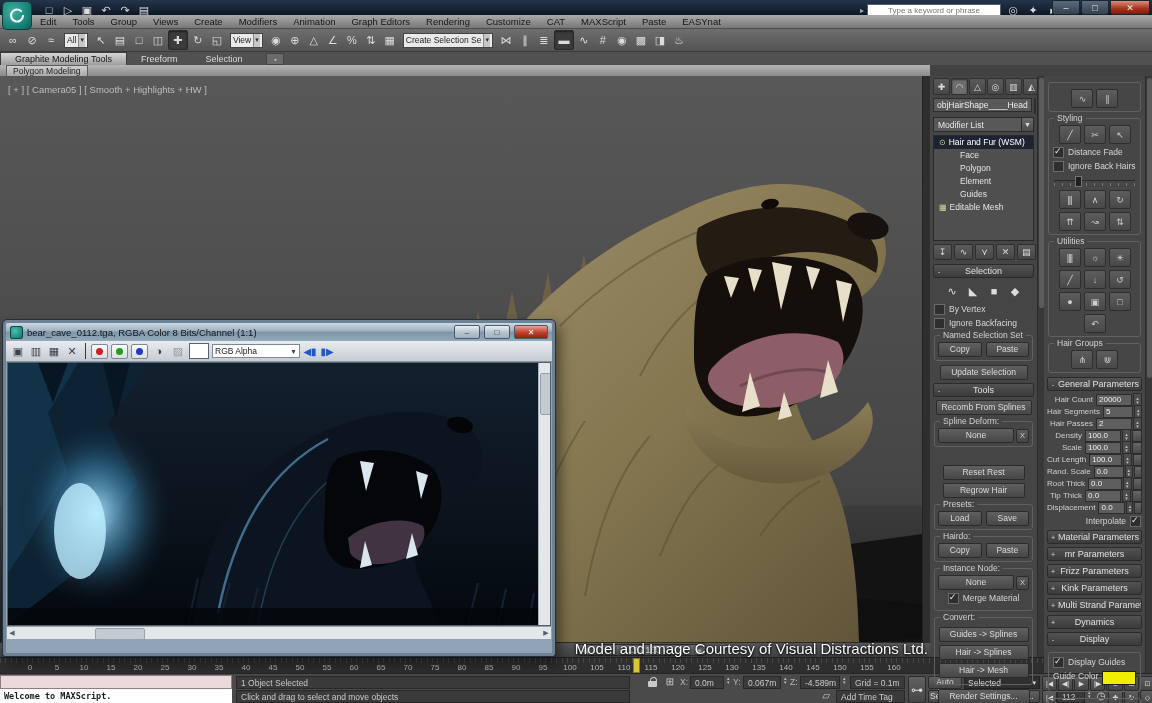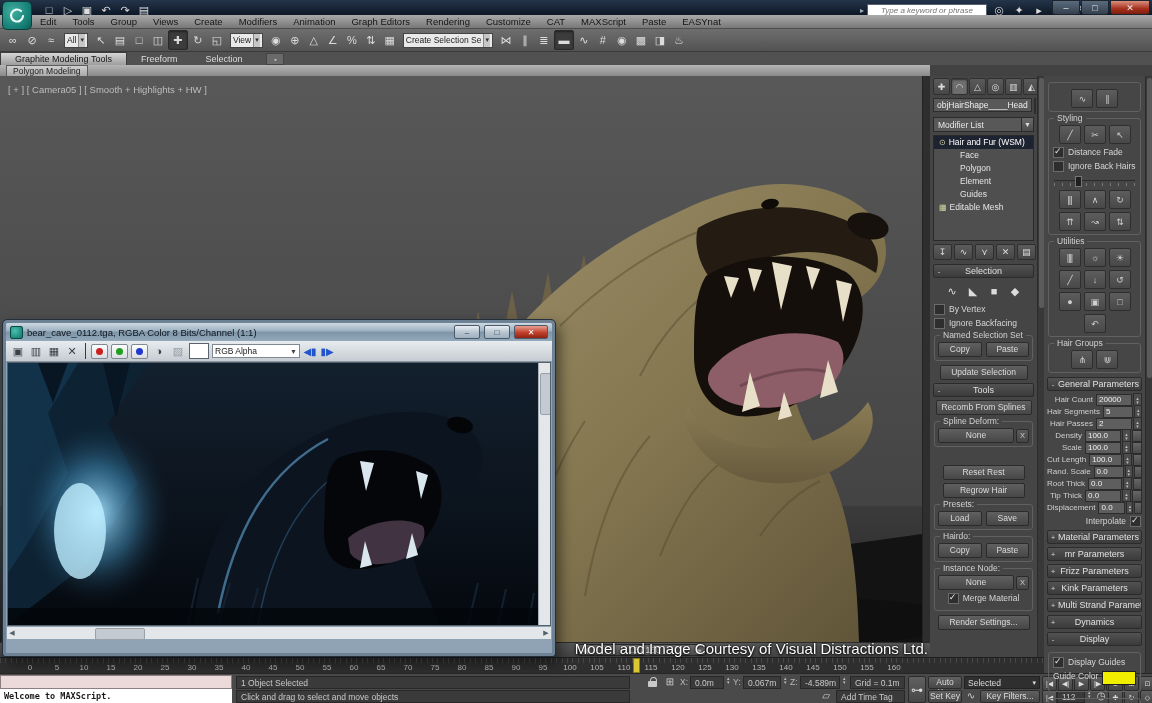--- a/index.html
+++ b/index.html
@@ -4,21 +4,21 @@
 <style>
   html,body{margin:0;padding:0;background:#222;}
   #stage{position:relative;width:1152px;height:703px;background:#3c3c3c;overflow:hidden;
          font-family:"Liberation Sans",sans-serif;font-size:10px;color:#ddd;}
   .abs{position:absolute;}
   
   #titlebar{left:0;top:0;width:1152px;height:15px;background:linear-gradient(#24344a,#0e1927);display:flex;align-items:center;}
   #logo{position:absolute;left:2px;top:1px;width:28px;height:27px;background:radial-gradient(circle at 35% 35%,#3fae9f,#157d74 70%,#0b5a54);border-radius:5px;border:1px solid #0a3f3b;z-index:30;display:flex;align-items:center;justify-content:center;}
   #qat{position:absolute;left:40px;top:1px;display:flex;gap:1px;}
   #infocenter{position:absolute;left:860px;top:1px;display:flex;align-items:center;gap:3px;}
-  #search-input{width:92px;height:11px;font-size:8px;font-style:italic;border:1px solid #55606c;background:#fff;color:#777;padding:0 13px;font-family:"Liberation Sans",sans-serif;}
+  #search-input{width:92px;height:11px;font-size:8px;border:1px solid #55606c;background:#fff;color:#777;padding:0 20px;font-family:"Liberation Sans",sans-serif;}
   #winbtns{position:absolute;right:2px;top:0;display:flex;gap:1px;}
   .wbtn{width:26px;height:13px;display:flex;align-items:center;justify-content:center;font-size:9px;color:#eee;
         background:linear-gradient(#5b6b7c,#33404f);border:1px solid #1c242e;border-radius:0 0 3px 3px;}
   .wbtn.close{width:38px;background:linear-gradient(#d98f7e,#a62f1c 60%,#7d1d0e);}
   
   #menubar{left:0;top:15px;width:1152px;height:14px;background:linear-gradient(#a9a9a9,#787878);display:flex;align-items:center;padding-left:32px;box-sizing:border-box;border-bottom:1px solid #4e4e4e;}
   .menu-item{padding:0 8px;color:#141414;font-size:9.5px;height:14px;line-height:14px;}
   
   #toolbar{left:0;top:29px;width:1152px;height:23px;background:linear-gradient(#6e6e6e,#535353);display:flex;align-items:center;gap:1px;padding-left:4px;box-sizing:border-box;border-bottom:1px solid #3a3a3a;}
   .ibtn{display:inline-flex;align-items:center;justify-content:center;width:18px;height:18px;color:#dcdcdc;font-size:11px;border-radius:2px;flex:none;}
@@ -529,20 +529,26 @@
       <span class="group-label">Instance Node:</span>
       <div class="inline-x">
         <span class="btn" style="flex:1;margin:0;">None</span>
         <span class="xbtn">X</span>
       </div>
       <div class="cbx-row" style="justify-content:center;">
           <span class="cbx checked"></span>
           <span class="cbx-label">Merge Material</span>
         </div>
     </div>
+    <div class="group">
+      <span class="group-label">Convert:</span>
+      <span class="btn" style="width:88px;">Guides -&gt; Splines</span>
+      <span class="btn" style="width:88px;">Hair -&gt; Splines</span>
+      <span class="btn" style="width:88px;">Hair -&gt; Mesh</span>
+    </div>
     <span class="btn" style="width:90px;">Render Settings...</span>
   </div>
   <div id="col1-scroll" class="abs">
       <span class="scroll-thumb" style="top:2px;height:230px;"></span>
     </div>
 
   <div id="col2" class="abs">
     <div class="group" style="margin-top:4px;">
       <div class="icon-grid">
           <span class="ibtn pic">∿</span>

